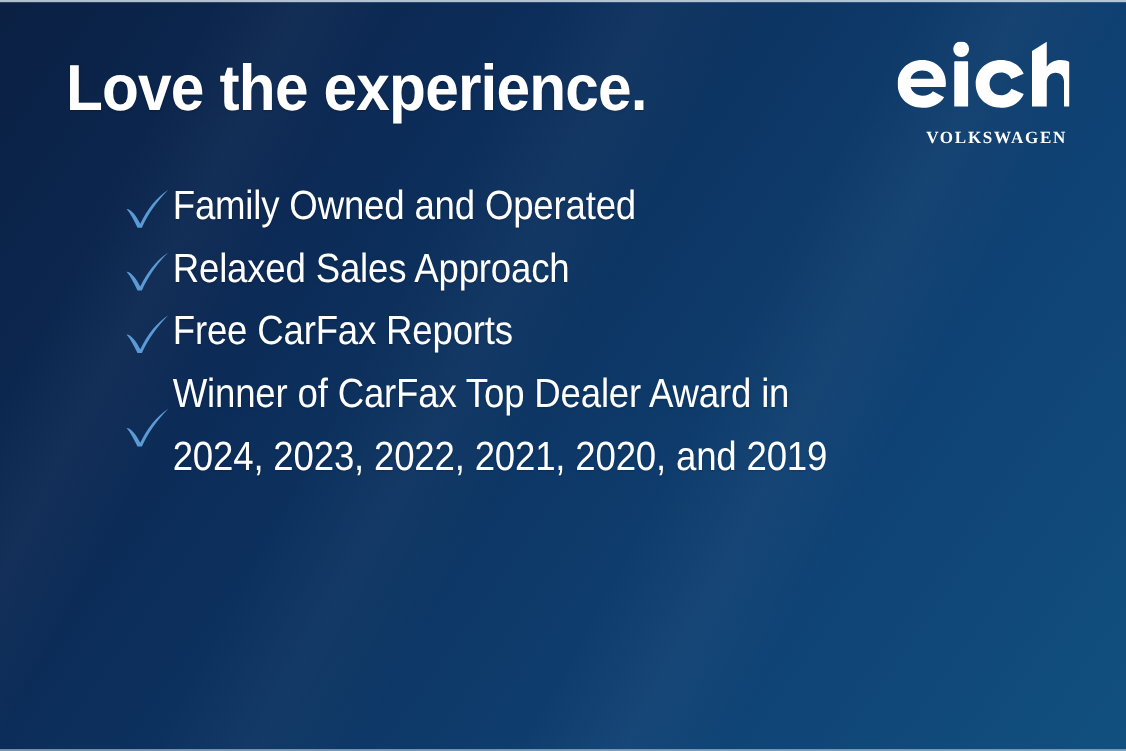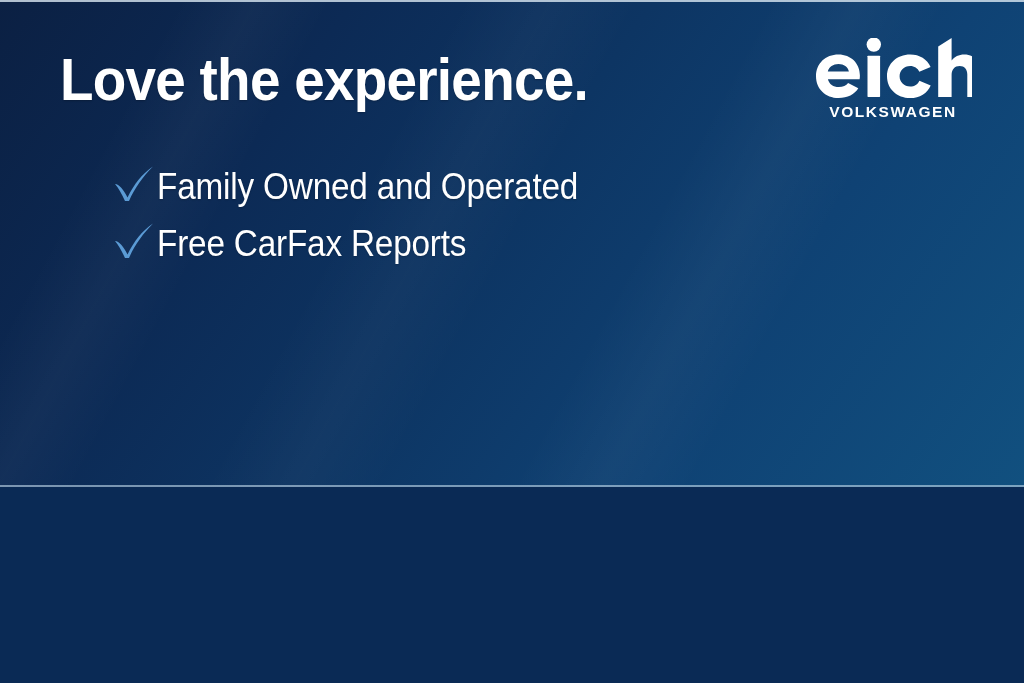--- a/index.html
+++ b/index.html
@@ -4,21 +4,21 @@
 <style>
   html, body {
     margin: 0;
     padding: 0;
     background: #0a2a55;
   }
 
   #slide {
     position: relative;
     width: 1024px;
-    height: 487px;
+    height: 683px;
     overflow: hidden;
     background:
       linear-gradient(118deg,
         rgba(255,255,255,0.000) 0%,
         rgba(255,255,255,0.000) 14%,
         rgba(255,255,255,0.030) 20%,
         rgba(255,255,255,0.000) 26%,
         rgba(255,255,255,0.000) 36%,
         rgba(255,255,255,0.028) 43%,
         rgba(255,255,255,0.000) 50%,
@@ -71,40 +71,41 @@
     width: 156px;
     text-align: center;
   }
   .logo-mark {
     display: block;
     width: 156px;
     height: 62px;
   }
   .logo-sub {
     display: block;
-    margin-top: 3px;
+    margin-top: 17px;
     color: #ffffff;
     font-size: 15.5px;
     font-weight: 700;
     letter-spacing: 1.55px;
     line-height: 18px;
-    text-align: center;
+    text-align: right;
     padding-right: 2px;
+    font-family: Liberation Serif, serif;
   }
 
   
   .list {
     position: absolute;
     left: 112px;
     top: 158px;
     width: 870px;
   }
   .row {
     display: flex;
-    align-items: flex-start;
+    align-items: center;
     height: 57px;
   }
   .row.tall { height: auto; }
 
   .check {
     flex: 0 0 auto;
     width: 45px;
     height: 40px;
     margin-top: 6px;
   }
@@ -155,29 +156,48 @@
 
     <div class="row">
       <span class="check">
         <svg width="45" height="40" viewBox="0 0 45 40" aria-hidden="true">
           <path d="M3 20 C7 20 11.5 25.5 15.5 33.5 C22 20 30.5 9.5 41 2.5 C31 12.5 22.5 24.5 17 37 L13 37 C9.5 29.5 6.5 24 3 20 Z" fill="#5b9bd5"></path>
         </svg>
       </span>
       <span class="row-text">Family Owned and Operated</span>
     </div>
 
-
-
-
     <div class="row">
       <span class="check">
         <svg width="45" height="40" viewBox="0 0 45 40" aria-hidden="true">
           <path d="M3 20 C7 20 11.5 25.5 15.5 33.5 C22 20 30.5 9.5 41 2.5 C31 12.5 22.5 24.5 17 37 L13 37 C9.5 29.5 6.5 24 3 20 Z" fill="#5b9bd5"></path>
         </svg>
       </span>
+      <span class="row-text">Relaxed Sales Approach</span>
+    </div>
+
+
+
+    <div class="row">
+      <span class="check">
+        <svg width="45" height="40" viewBox="0 0 45 40" aria-hidden="true">
+          <path d="M3 20 C7 20 11.5 25.5 15.5 33.5 C22 20 30.5 9.5 41 2.5 C31 12.5 22.5 24.5 17 37 L13 37 C9.5 29.5 6.5 24 3 20 Z" fill="#5b9bd5"></path>
+        </svg>
+      </span>
       <span class="row-text">Free CarFax Reports</span>
     </div>
 
+    <div class="row tall">
+      <span class="check">
+        <svg width="45" height="40" viewBox="0 0 45 40" aria-hidden="true">
+          <path d="M3 20 C7 20 11.5 25.5 15.5 33.5 C22 20 30.5 9.5 41 2.5 C31 12.5 22.5 24.5 17 37 L13 37 C9.5 29.5 6.5 24 3 20 Z" fill="#5b9bd5"></path>
+        </svg>
+      </span>
+      <span class="row-text">
+        <span>Winner of CarFax Top Dealer Award in</span>
+        <span class="cont">2024, 2023, 2022, 2021, 2020, and 2019</span>
+      </span>
+    </div>
 
   </div>
 
   <div class="edge-line bottom"></div>
 </div>
 
 </body></html>

